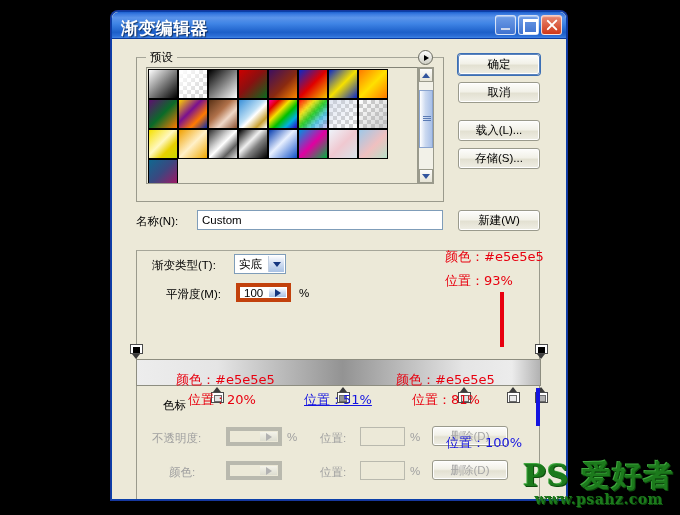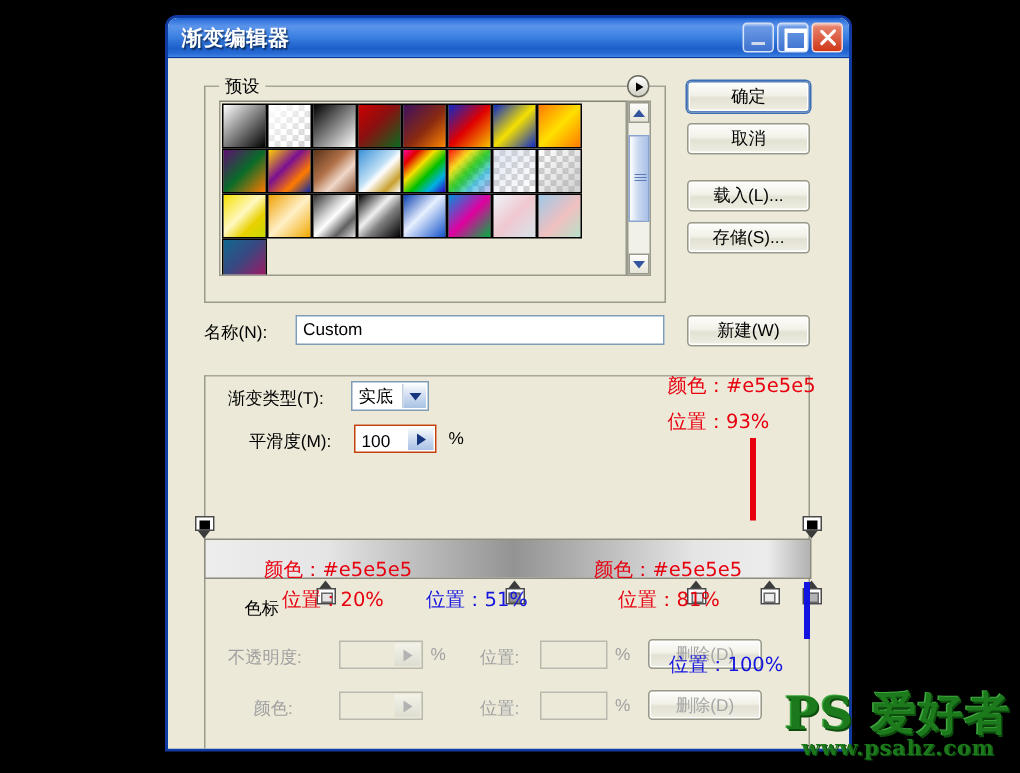--- a/index.html
+++ b/index.html
@@ -23,21 +23,21 @@
   }
   .titlebar {
     position: relative;
     height: 27px;
     background: linear-gradient(180deg,#1e62d0 0%,#3a7ae0 8%,#5b94ea 22%,#3f84e5 45%,#1c5fc9 78%,#2b6dd6 92%,#3f84e5 100%);
     border-radius: 6px 6px 0 0;
     border-bottom: 1px solid #0a3a9e;
   }
   .title-text {
     position: absolute; left: 9px; top: 5px;
-    color: #fff; font-size: 14px; font-weight: bold;
+    color: #fff; font-size: 17px; font-weight: bold;
     text-shadow: 1px 1px 1px rgba(0,0,0,.55);
     letter-spacing: .4px;
   }
   .winbtns { position: absolute; right: 4px; top: 3px; display: flex; gap: 2px; }
   .winbtn {
     width: 21px; height: 20px; border-radius: 3px;
     border: 1px solid rgba(255,255,255,.75);
     position: relative;
     box-shadow: inset 0 1px 1px rgba(255,255,255,.45);
   }
@@ -174,23 +174,23 @@
     border-left: 1px solid #c2cfe0;
     display: flex; align-items: center; justify-content: center;
   }
   .combo-arrow::after {
     content: ""; width: 0; height: 0;
     border-left: 4px solid transparent; border-right: 4px solid transparent;
     border-top: 5px solid #14357e;
   }
   .spin {
     position: absolute;
-    background: #fff; border: 1px solid #c2410c;
+    background: #fff; border: 4px solid #c2410c;
     font-size: 11.5px; color: #000;
-    display: flex; align-items: flex-end; padding-left: 4px;
+    display: flex; align-items: flex-start; padding-left: 4px;
   }
   .spin-arrow {
     position: absolute; right: 1px; top: 1px; bottom: 1px; width: 17px;
     background: linear-gradient(180deg,#fbfcfe,#cfdcf0 50%,#a9c2e4);
     display: flex; align-items: center; justify-content: center;
   }
   .spin-arrow::after {
     content: ""; width: 0; height: 0;
     border-top: 4.5px solid transparent; border-bottom: 4.5px solid transparent;
     border-left: 6px solid #14357e;
@@ -419,21 +419,21 @@
     </div>
   </div>
 
   <div class="anno red" style="left:445px; top:248px;">颜色：#e5e5e5</div>
   <div class="anno red" style="left:445px; top:272px;">位置：93%</div>
   <div class="annoline red" style="left:500px; top:292px; width:4px; height:55px;"></div>
 
   <div class="anno red" style="left:176px; top:371px;">颜色：#e5e5e5</div>
   <div class="anno red" style="left:188px; top:391px;">位置：20%</div>
 
-  <div class="anno blue" style="left:284px; top:391px;">位置：51%</div>
+  <div class="anno blue" style="left:304px; top:391px;text-decoration:underline;">位置：51%</div>
 
   <div class="anno red" style="left:396px; top:371px;">颜色：#e5e5e5</div>
   <div class="anno red" style="left:412px; top:391px;">位置：81%</div>
 
   <div class="annoline blue" style="left:536px; top:388px; width:4px; height:38px;"></div>
   <div class="anno blue" style="left:446px; top:434px;">位置：100%</div>
 
   <div id="wm">
     <div class="wm1">PS 爱好者</div>
     <div class="wm2">www.psahz.com</div>

